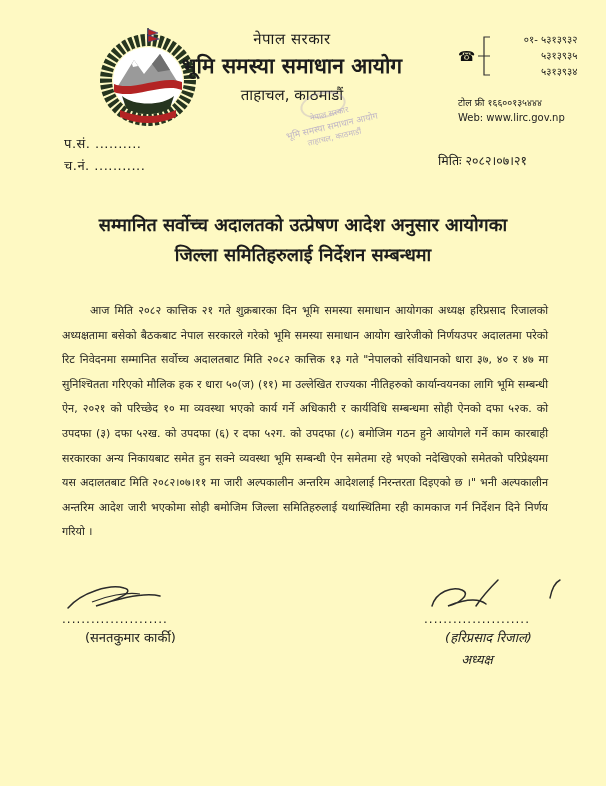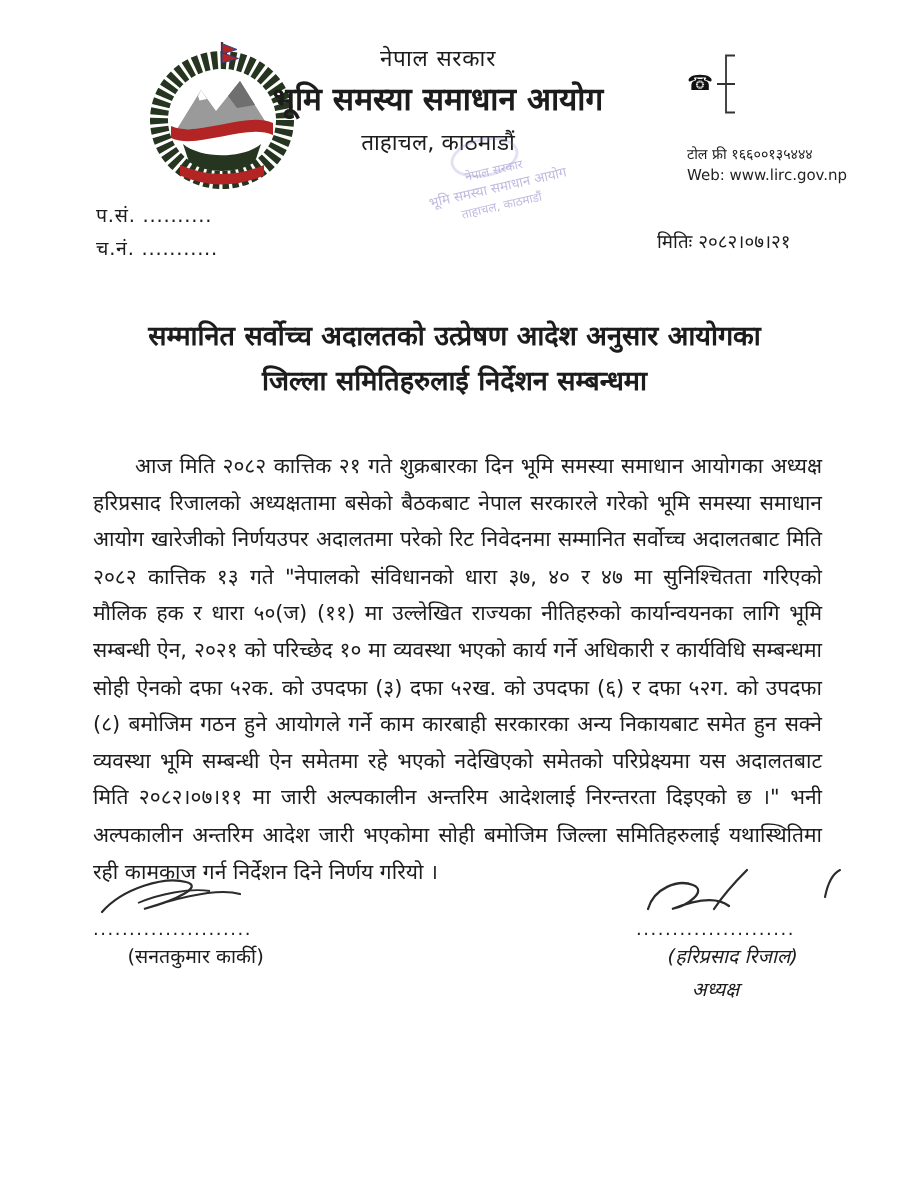--- a/index.html
+++ b/index.html
@@ -1,19 +1,19 @@
 <!DOCTYPE html>
 <html><head>
 <meta charset="utf-8">
 <style>
   * { margin:0; padding:0; box-sizing:border-box; }
   html,body { background:#e9e9e9; }
   .page {
     position:relative; width:606px; height:786px; margin:0 auto;
-    background:#ffffff; overflow:hidden;
+    background:#fef9c3; overflow:hidden;
     font-family:"DejaVu Sans", sans-serif; color:#1c1c1c;
   }
   
   .emblem { position:absolute; left:92px; top:26px; width:112px; height:100px; }
   .head-center { position:absolute; left:158px; top:28px; width:268px; text-align:center; }
   .gov-line   { font-size:15px; letter-spacing:.5px; }
   .org-line   { font-size:21px; font-weight:bold; margin-top:3px; white-space:nowrap; }
   .addr-line  { font-size:15px; margin-top:5px; }
   
   .contact { position:absolute; left:458px; top:32px; width:142px; font-size:10px; }
@@ -40,21 +40,21 @@
     position:absolute; left:300px; top:92px; width:46px; height:26px;
     border:2px solid rgba(141,127,199,.4); border-radius:50%;
     transform:rotate(-12deg); opacity:.6;
   }
   
   .title { position:absolute; left:0; top:210px; width:606px; text-align:center;
            font-weight:bold; font-size:18px; line-height:30px; }
   
   .body-par {
     position:absolute; left:62px; top:299px; width:486px;
-    font-size:14px; line-height:24.6px; text-align:justify; text-indent:28px;
+    font-size:11px; line-height:24.6px; text-align:justify; text-indent:28px;
   }
   
   .sig { position:absolute; width:170px; font-size:13px; }
   .sig-left  { left:62px;  top:580px; text-align:left; }
   .sig-right { left:392px; top:578px; text-align:center; }
   .squiggle { display:block; }
   .dots { font-size:12px; letter-spacing:1px; line-height:10px; color:#222; }
   .sig-name  { margin-top:4px;margin-left:23px; }
   .sig-title { margin-top:4px; }
   .sig-right .sig-name, .sig-right .sig-title { text-align:center;font-style:italic; }
@@ -90,20 +90,25 @@
     <div class="org-line">भूमि समस्या समाधान आयोग</div>
     <div class="addr-line">ताहाचल, काठमाडौं</div>
   </div>
 
   <div class="contact">
     <div class="phone-wrap">
       <span class="phone-icon">☎</span>
       <svg class="bracket" width="14" height="48" viewBox="0 0 14 48">
         <path d="M13,5 H7 V43 H13 M7,24 H13 M1,24 H7" fill="none" stroke="#333" stroke-width="1.2"></path>
       </svg>
+      <div class="phone-list">
+        <div>०१- ५३१३९३२</div>
+        <div>५३१३९३५</div>
+        <div>५३१३९३४</div>
+      </div>
     </div>
     <div class="tollfree">टोल फ्री १६६००१३५४४४</div>
     <div class="weburl">Web: www.lirc.gov.np</div>
   </div>
 
   <div class="refno">प.सं. ..........</div>
   <div class="dispatch">च.नं. ...........</div>
   <div class="datefield">मितिः २०८२।०७।२१</div>
 
   <div class="stamp-blob"></div>

